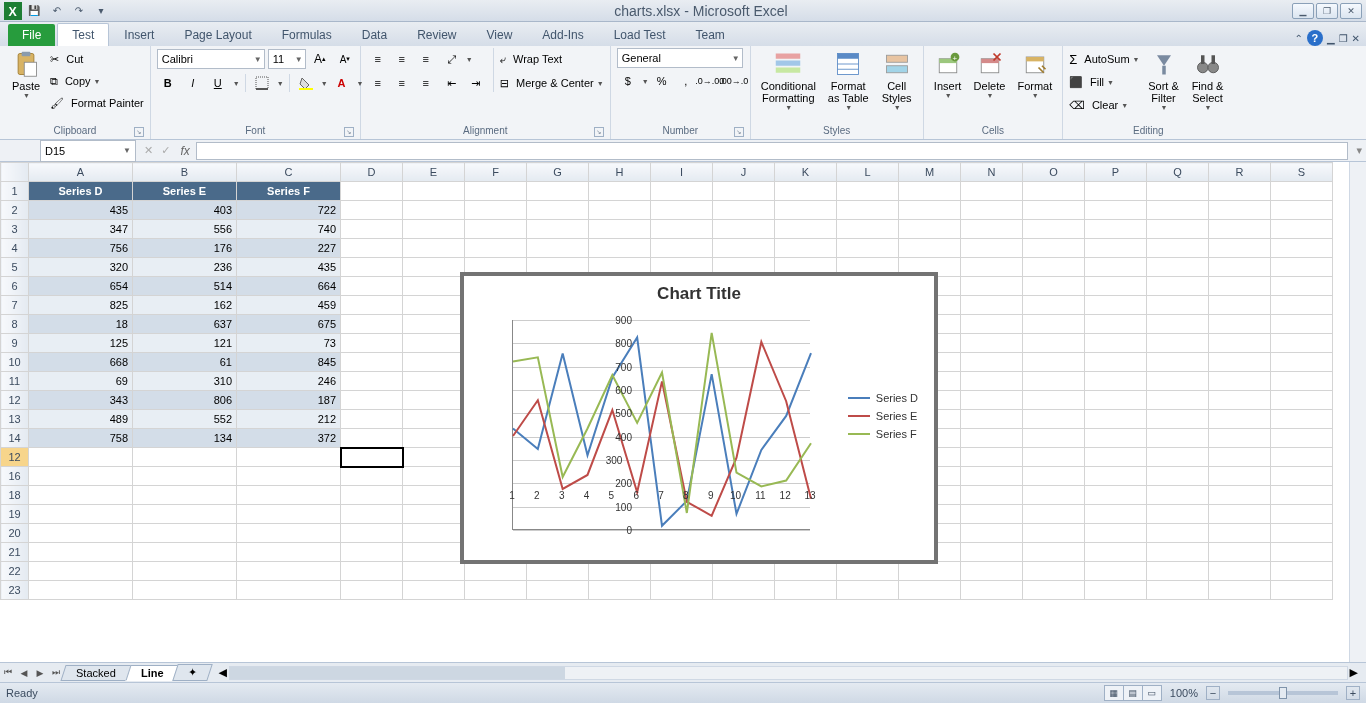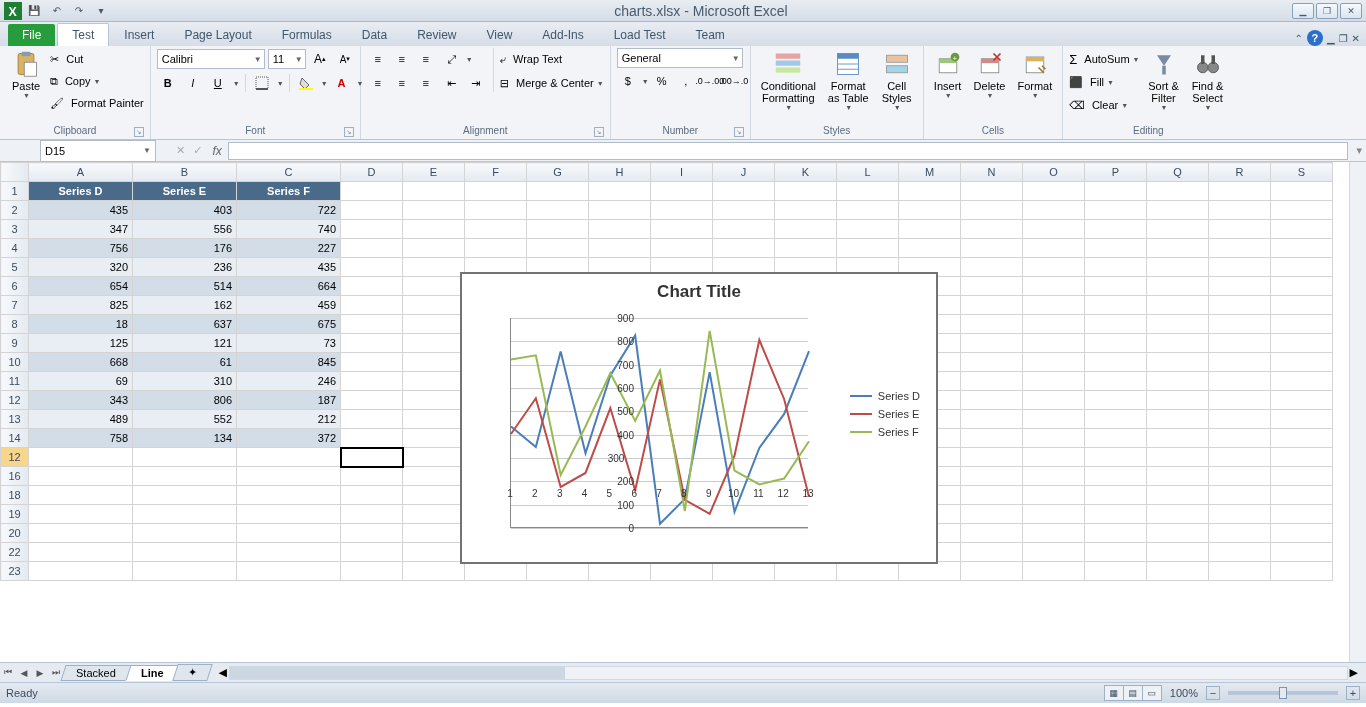--- a/index.html
+++ b/index.html
@@ -29,37 +29,37 @@
 .bigbtn .lb{font-size:11px;text-align:center;line-height:12px}
 .smallrow{display:flex;align-items:center;gap:2px;height:22px}
 .smallbtn{width:22px;height:20px;display:flex;align-items:center;justify-content:center;border:1px solid transparent;border-radius:2px}
 .combo{height:20px;border:1px solid #b2bcc9;background:#fff;display:flex;align-items:center;padding:0 2px 0 4px;font-size:11px}
 .combo .arrow{margin-left:auto;font-size:8px;color:#666}
 
 .ic svg{width:100%;height:100%}
 .drop{font-size:7px;color:#555;margin-left:1px}
 
 .formulabar{height:22px;border-bottom:1px solid #b7c5d7;display:flex;align-items:center;background:#eef1f5}
-.namebox{width:116px;height:18px;margin:0 16px 0 40px;border:1px solid #b2bcc9;background:#fff;display:flex;align-items:center;padding:10px 4px;font-size:11px}
+.namebox{width:96px;height:18px;margin:0 4px 0 40px;border:1px solid #b2bcc9;background:#fff;display:flex;align-items:center;padding:10px 4px;font-size:11px}
 .namebox .arrow{margin-left:auto;font-size:8px;color:#666}
 .fx{margin:0 6px;font-style:italic;color:#666;font-size:12px}
 .fmlinput{flex:1;height:18px;border:1px solid #b2bcc9;background:#fff;margin-right:4px}
 
 .gridwrap{position:relative;height:500px;overflow:hidden;background:#fff}
 .grid{position:absolute;border-collapse:collapse;table-layout:fixed}
 .grid th,.grid td{border:1px solid #d4d4d4;height:19px;font-size:11px;padding:0 4px}
 .colhead{background:linear-gradient(#f7f9fc,#e4eaf1);text-align:center;color:#3b4b5f;font-weight:normal}
 .rowhead{background:linear-gradient(90deg,#f7f9fc,#e4eaf1);text-align:center;color:#3b4b5f;font-weight:normal;width:28px}
 .rowhead.sel{background:#f7d58b}
 .th-hdr{background:#4a6a8a;color:#fff;font-weight:bold;text-align:center}
 .data-odd{background:#d3dde8;text-align:right}
 .data-even{background:#e8eef4;text-align:right}
 .selcell{outline:2px solid #000;outline-offset:-1px}
 
-.chart{position:absolute;left:460px;top:110px;width:478px;height:292px;background:#fff;border:2px solid #737373}
+.chart{position:absolute;left:460px;top:110px;width:478px;height:292px;background:#fff;border:4px solid #737373}
 .chart-title{text-align:center;font-weight:bold;font-size:17px;padding:8px 0 4px;color:#333}
 .plot{position:absolute;left:48px;top:44px;width:298px;height:210px;border-left:1px solid #888;border-bottom:1px solid #888}
 .gridline{position:absolute;left:0;right:0;border-top:1px solid #ccc}
 .ylab{position:absolute;right:302px;width:36px;text-align:right;font-size:10px;color:#333;transform:translateY(-50%)}
 .xlab{position:absolute;top:214px;font-size:10px;color:#333;transform:translateX(-50%)}
 .legend{position:absolute;right:16px;top:110px;font-size:11px;color:#333}
 .legend div{display:flex;align-items:center;gap:6px;margin:6px 0}
 .legend .sw{width:22px;height:2px}
 
 .sheettabs{height:20px;background:#e6ebf1;border-top:1px solid #b7c5d7;display:flex;align-items:center;font-size:11px}
@@ -774,20 +774,42 @@
           <td class=""></td>
           <td class=""></td>
           <td class=""></td>
           <td class=""></td>
           <td class=""></td>
           <td class=""></td>
           <td class=""></td>
         </tr>
         <tr>
           <th class="rowhead">20</th>
+          <td class=""></td>
+          <td class=""></td>
+          <td class=""></td>
+          <td class=""></td>
+          <td class=""></td>
+          <td class=""></td>
+          <td class=""></td>
+          <td class=""></td>
+          <td class=""></td>
+          <td class=""></td>
+          <td class=""></td>
+          <td class=""></td>
+          <td class=""></td>
+          <td class=""></td>
+          <td class=""></td>
+          <td class=""></td>
+          <td class=""></td>
+          <td class=""></td>
+          <td class=""></td>
+        </tr>
+        <tr>
+          <th class="rowhead">21</th>
           <td class=""></td>
           <td class=""></td>
           <td class=""></td>
           <td class=""></td>
           <td class=""></td>
           <td class=""></td>
           <td class=""></td>
           <td class=""></td>
           <td class=""></td>
           <td class=""></td>

